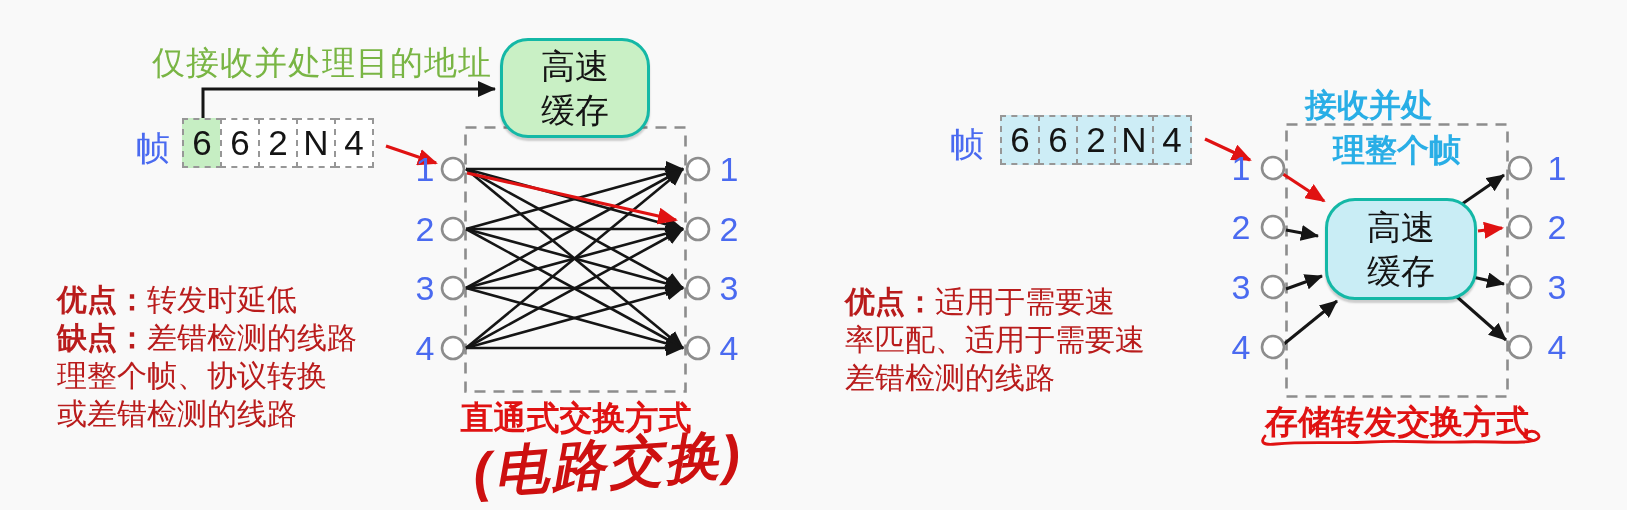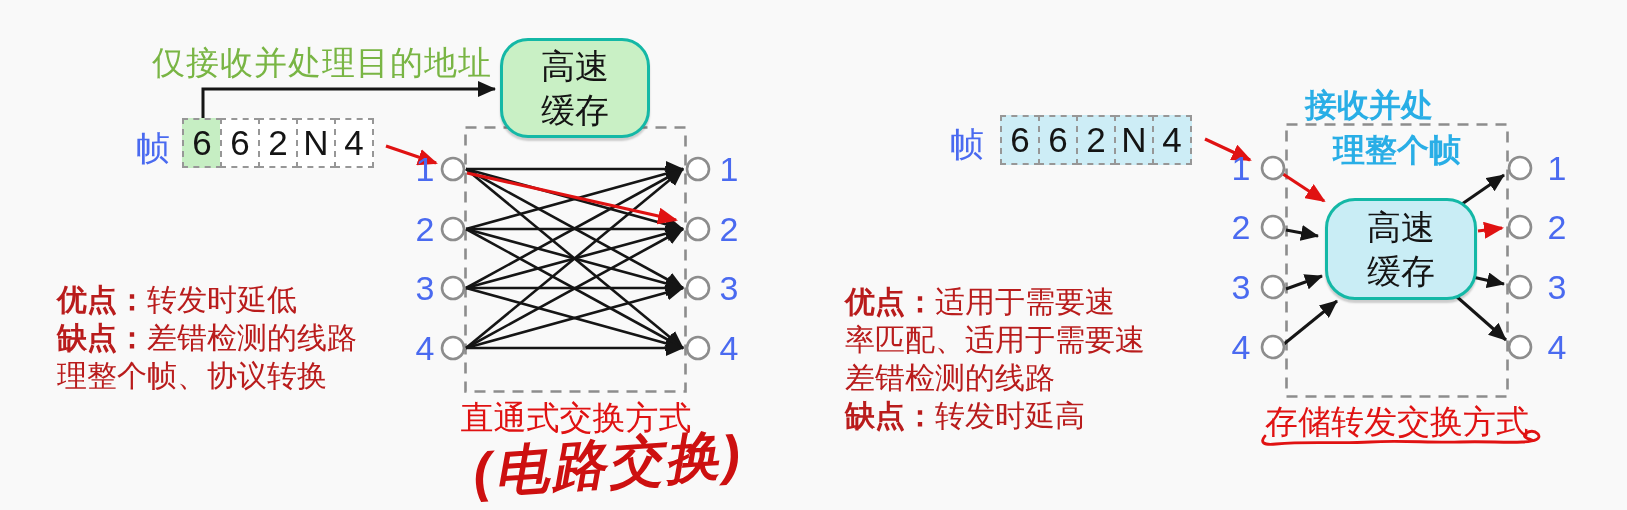--- a/index.html
+++ b/index.html
@@ -26,21 +26,21 @@
   .cache-box{
     box-sizing:border-box;border:3px solid #14b8a6;
     display:flex;flex-direction:column;align-items:center;justify-content:center;
     font-size:34px;line-height:44px;color:#141414;
     box-shadow:0 3px 2px rgba(0,0,0,0.18);
   }
   .cache-box.green{background:#c9f0c5;border-radius:28px;}
   .cache-box.cyan{background:#c9edf5;border-radius:30px;}
   .notes{font-size:30px;line-height:38px;color:#b91c1c;white-space:nowrap;}
   .notes b{font-weight:700;}
-  .caption{font-size:33px;font-weight:400;color:#e01212;text-align:center;white-space:nowrap;}
+  .caption{font-size:33px;font-weight:700;color:#e01212;text-align:center;white-space:nowrap;}
   .handwriting{
     font-size:54px;color:#cd1010;white-space:nowrap;letter-spacing:3px;
     transform:rotate(-4deg);font-style:italic;font-weight:600;
   }
 </style>
 </head>
 <body>
 
 <div class="canvas">
 
@@ -145,20 +145,21 @@
   <div class="abs port-num" style="left:408px;top:329px;">4</div>
   <div class="abs port-num" style="left:712px;top:150px;">1</div>
   <div class="abs port-num" style="left:712px;top:210px;">2</div>
   <div class="abs port-num" style="left:712px;top:269px;">3</div>
   <div class="abs port-num" style="left:712px;top:329px;">4</div>
 
   <div class="abs notes" style="left:57px;top:281px;">
     <div><b>优点：</b><span>转发时延低</span></div>
     <div><b>缺点：</b><span>差错检测的线路</span></div>
     <div><b></b><span>理整个帧、协议转换</span></div>
+    <div><b></b><span>或差错检测的线路</span></div>
   </div>
 
   <div class="abs caption" style="left:450px;top:396px;width:252px;">直通式交换方式</div>
 
   <div class="abs handwriting" style="left:473px;top:428px;">(电路交换)</div>
 
   <div class="abs cyan-note" style="left:1258px;top:84px;width:222px;">接收并处</div>
   <div class="abs cyan-note" style="left:1286px;top:129px;width:222px;">理整个帧</div>
 
   <div class="abs frame-label" style="left:950px;top:122px;">帧</div>
@@ -182,18 +183,17 @@
   <div class="abs port-num" style="left:1224px;top:328px;">4</div>
   <div class="abs port-num" style="left:1540px;top:149px;">1</div>
   <div class="abs port-num" style="left:1540px;top:208px;">2</div>
   <div class="abs port-num" style="left:1540px;top:268px;">3</div>
   <div class="abs port-num" style="left:1540px;top:328px;">4</div>
 
   <div class="abs notes" style="left:845px;top:283px;">
     <div><b>优点：</b><span>适用于需要速</span></div>
     <div><b></b><span>率匹配、适用于需要速</span></div>
     <div><b></b><span>差错检测的线路</span></div>
-    <div><b>缺点：</b><span>转发时延高</span></div>
   </div>
 
   <div class="abs caption" style="left:1254px;top:400px;width:286px;text-align:center;">存储转发交换方式</div>
 
 </div>
 
 </body></html>

